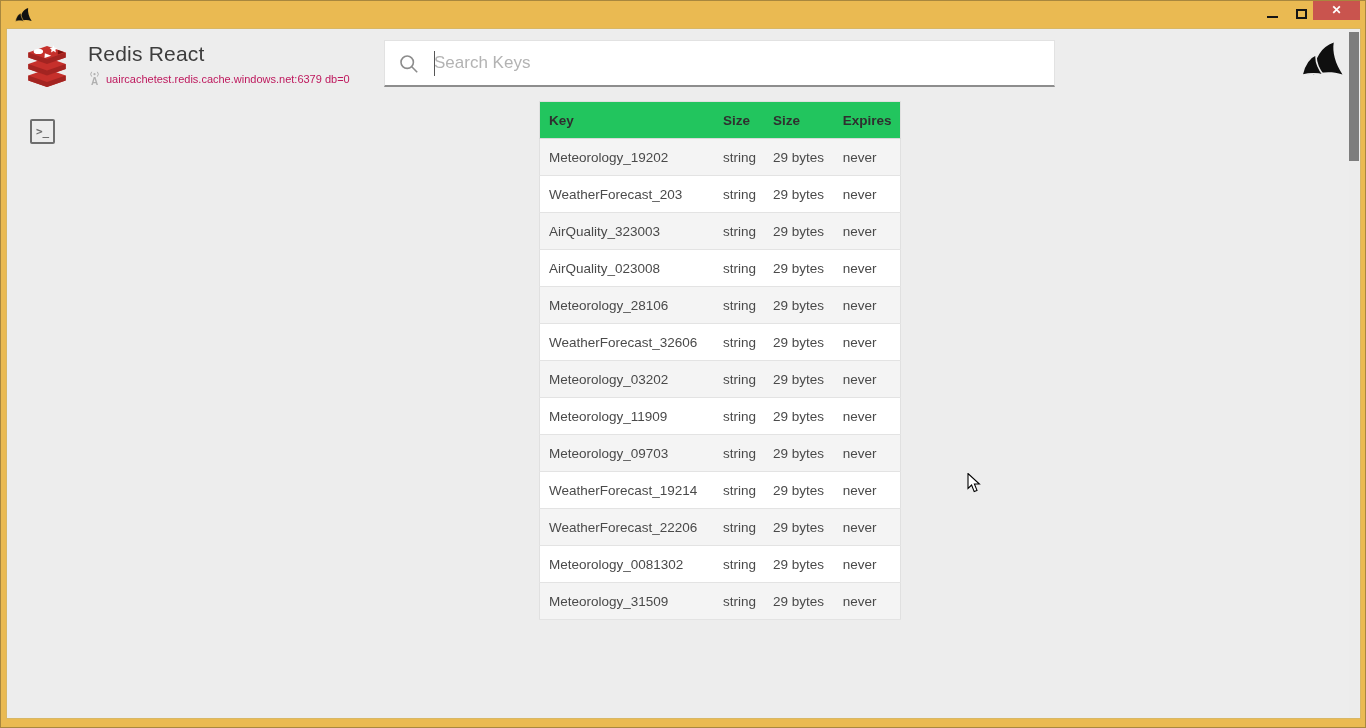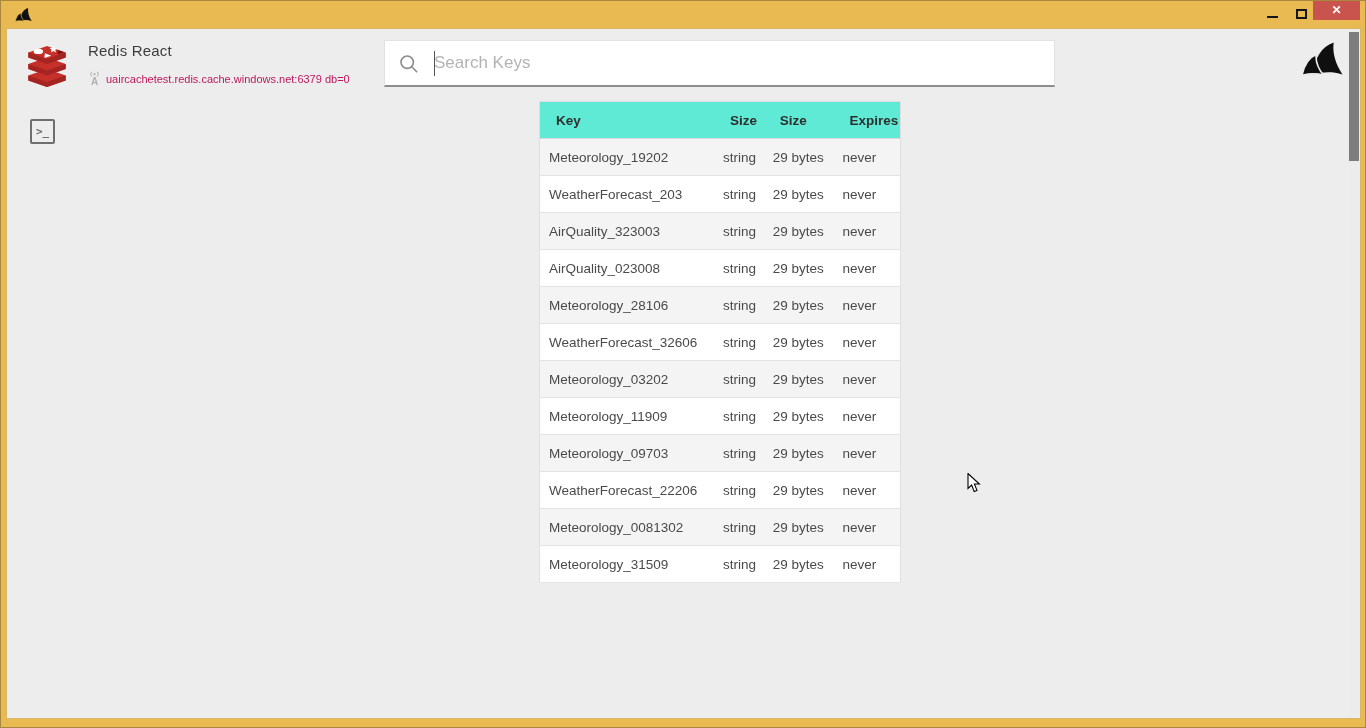--- a/index.html
+++ b/index.html
@@ -22,21 +22,21 @@
   .btn-close { left:1313px; width:47px; height:20px; background:#c9544e; color:#fff; font-size:12px; font-weight:bold; }
 
   
   .content {
     position:absolute; left:7px; top:29px; width:1353px; height:689px;
     background:#ededed; overflow:hidden;
     box-shadow:0 0 0 1px #d8b765;
   }
 
   .logo { position:absolute; left:17px; top:15px; width:46px; height:50px; }
-  .app-title { position:absolute; left:81px; top:13px; font-size:15px; color:#3d3d3d; letter-spacing:.2px; }
+  .app-title { position:absolute; left:81px; top:13px; font-size:21px; color:#3d3d3d; letter-spacing:.2px; }
   .conn { position:absolute; left:80px; top:42px; display:flex; align-items:center; gap:4px; }
   .conn-text { font-size:11px; color:#be185d; }
 
   .search-box {
     position:absolute; left:377px; top:11px; width:671px; height:47px;
     background:#fff; border:1px solid #e2e2e2; border-bottom:2px solid #8d8d8d;
   }
   .search-icon { position:absolute; left:14px; top:13px; width:20px; height:20px; }
   .search-input {
     position:absolute; left:49px; top:1px; width:610px; height:42px;
@@ -53,23 +53,23 @@
     border:2px solid #6e6e6e; border-radius:2px; color:#6e6e6e;
     display:flex; align-items:center; justify-content:center;
     font-family:"DejaVu Sans Mono", monospace; font-size:11px; font-weight:bold;
     background:transparent; cursor:pointer;
   }
 
   
   .keys-table-wrap { position:absolute; left:532px; top:72px; width:362px; }
   table.keys { width:100%; border-collapse:collapse; background:#fff; border:1px solid #e0e0e0; }
   table.keys th {
-    text-align:left; height:37px; padding:0 0 0 16px;
+    text-align:left; height:37px; padding:0 0 0 9px;
     font-size:13.5px; font-weight:bold; color:#2f2f2f;
-    border-bottom:1px solid #d9d9d9; background:#5eead4; white-space:nowrap;
+    border-bottom:1px solid #d9d9d9; background:#22c55e; white-space:nowrap;
   }
   table.keys td {
     height:37px; padding:0 0 0 9px;
     font-size:13.5px; color:#4a4a4a; white-space:nowrap;
     border-bottom:1px solid #e3e3e3;
   }
   table.keys tbody tr:nth-child(odd) { background:#f4f4f4; }
   table.keys tbody tr:nth-child(even) { background:#ffffff; }
 
   
@@ -209,20 +209,26 @@
             <td>29 bytes</td>
             <td>never</td>
           </tr>
           <tr>
             <td>Meteorology_09703</td>
             <td>string</td>
             <td>29 bytes</td>
             <td>never</td>
           </tr>
           <tr>
+            <td>WeatherForecast_19214</td>
+            <td>string</td>
+            <td>29 bytes</td>
+            <td>never</td>
+          </tr>
+          <tr>
             <td>WeatherForecast_22206</td>
             <td>string</td>
             <td>29 bytes</td>
             <td>never</td>
           </tr>
           <tr>
             <td>Meteorology_0081302</td>
             <td>string</td>
             <td>29 bytes</td>
             <td>never</td>

